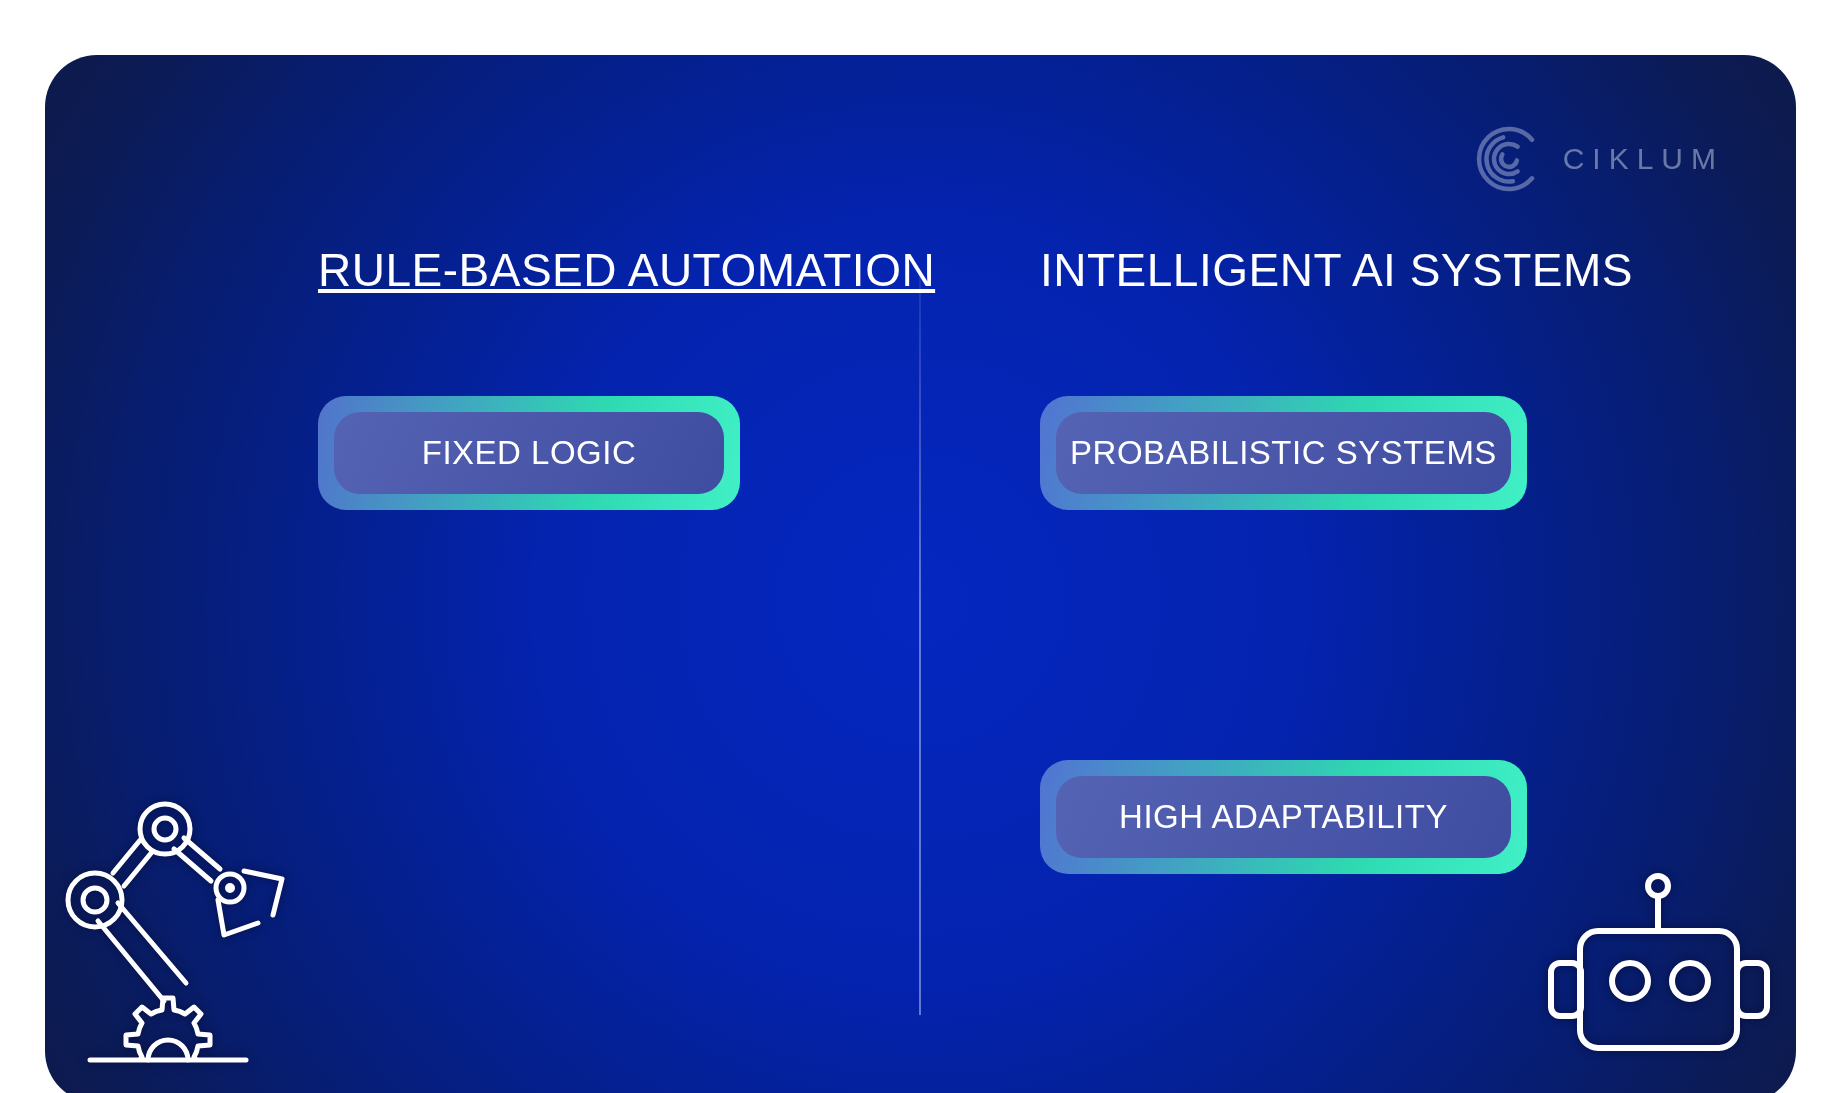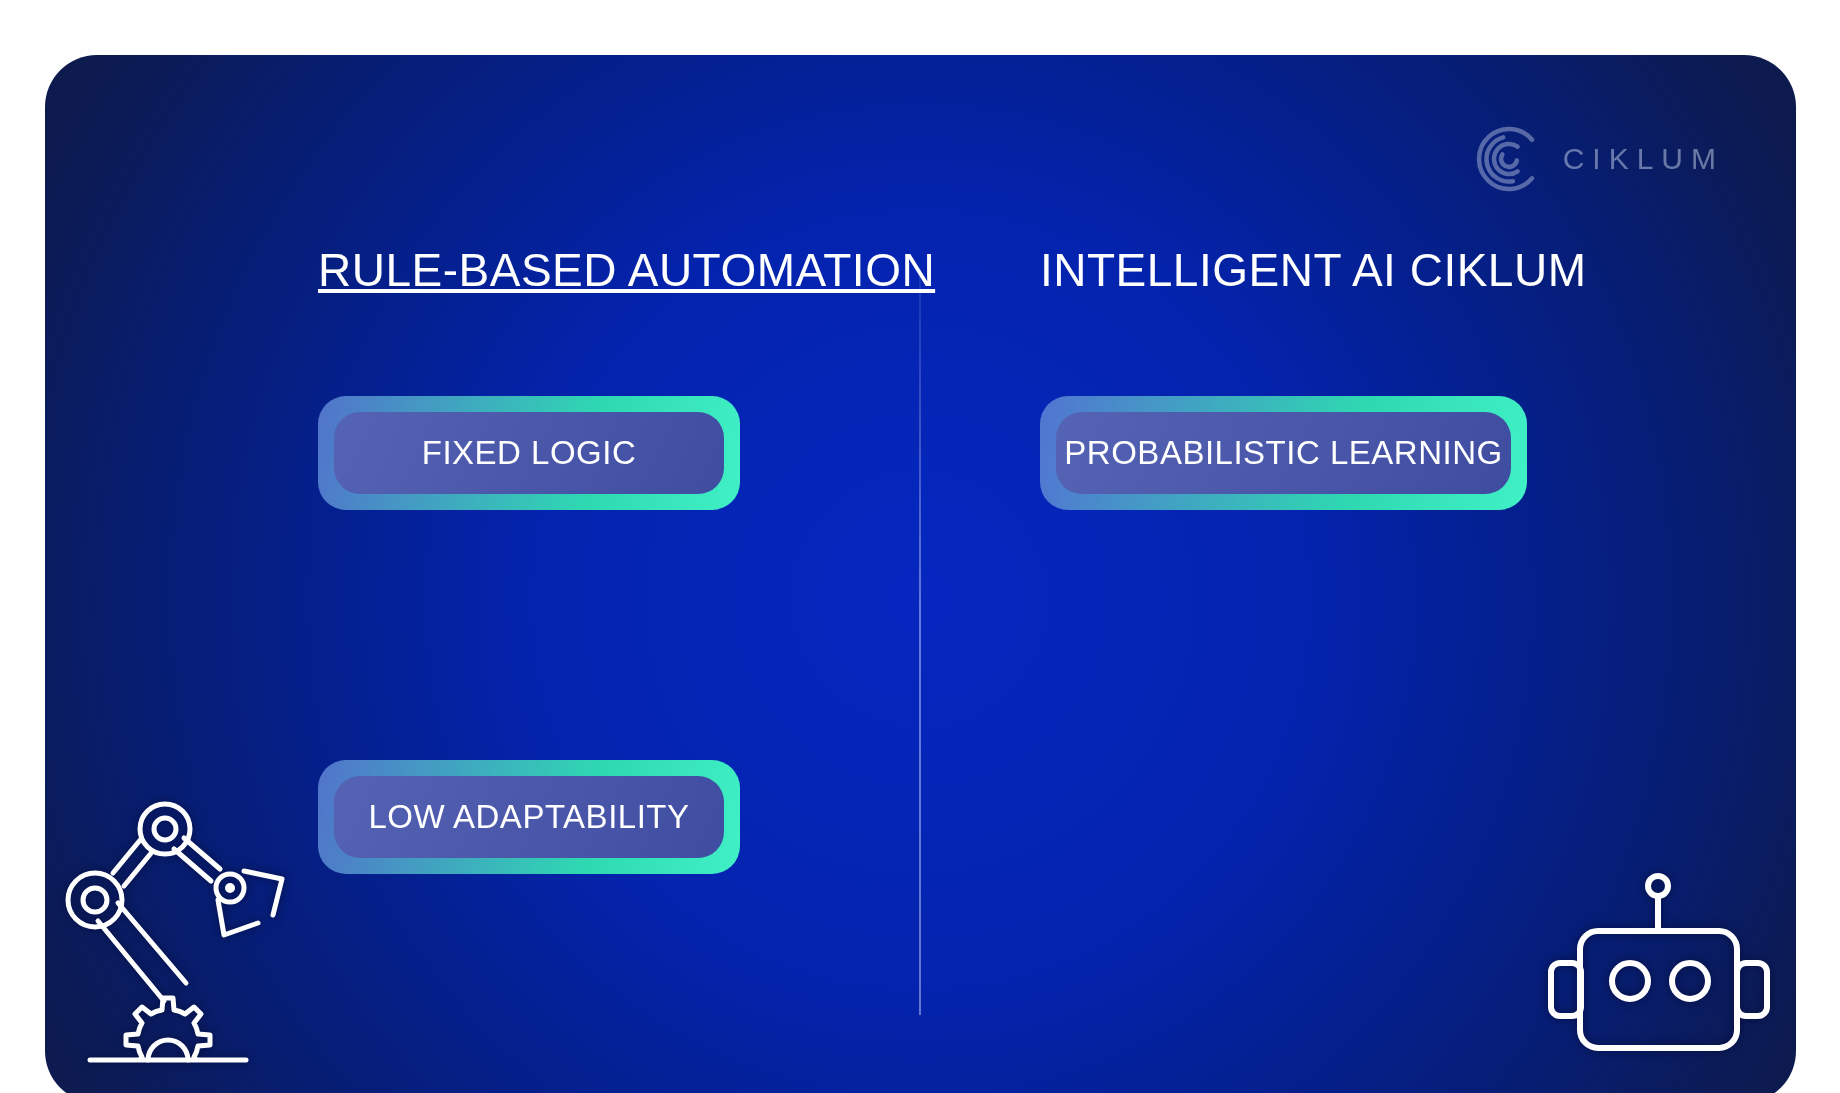--- a/index.html
+++ b/index.html
@@ -75,38 +75,38 @@
           <path d="M 57 53.3 A 30 30 0 1 1 57 14.7"></path>
           <path d="M 37.9 56.2 A 22.5 22.5 0 0 1 28.2 12.3"></path>
           <path d="M 42.6 46.3 A 15 15 0 1 1 42.6 21.7"></path>
           <path d="M 41.9 35.4 A 8 8 0 1 1 27.4 29.4"></path>
         </svg>
       </span>
       <span class="brand-name">CIKLUM</span>
     </div>
 
     <div class="col-title left">RULE-BASED AUTOMATION</div>
-    <div class="col-title right">INTELLIGENT AI CIKLUM</div>
+    <div class="col-title right">INTELLIGENT AI SYSTEMS</div>
 
     <div class="divider"></div>
 
     <div class="pill c1 r1">
       <div class="pill-inner">
         <span class="pill-label">FIXED LOGIC</span>
       </div>
     </div>
-    <div class="pill c1 r3">
-      <div class="pill-inner">
-        <span class="pill-label">LOW ADAPTABILITY</span>
-      </div>
-    </div>
 
     <div class="pill c2 r1">
       <div class="pill-inner">
-        <span class="pill-label">PROBABILISTIC LEARNING</span>
+        <span class="pill-label">PROBABILISTIC SYSTEMS</span>
+      </div>
+    </div>
+    <div class="pill c2 r3">
+      <div class="pill-inner">
+        <span class="pill-label">HIGH ADAPTABILITY</span>
       </div>
     </div>
 
     <div class="corner-icon arm">
       <svg width="245" height="316" viewBox="0 0 245 316" fill="none" stroke="#ffffff" stroke-width="5" stroke-linecap="round" stroke-linejoin="round">
 
         <circle cx="105" cy="74" r="25"></circle>
         <circle cx="105" cy="74" r="11"></circle>
         <circle cx="35" cy="145" r="27"></circle>
         <circle cx="35" cy="145" r="12"></circle>

